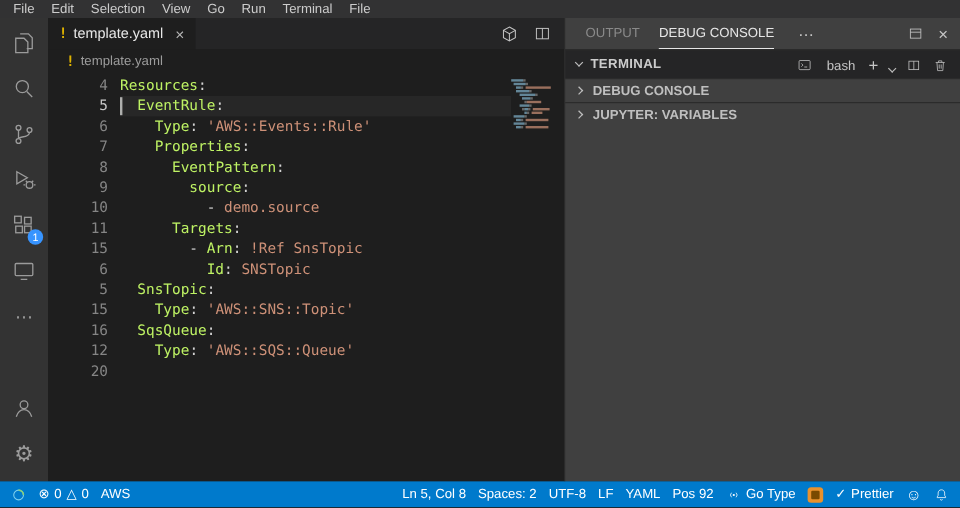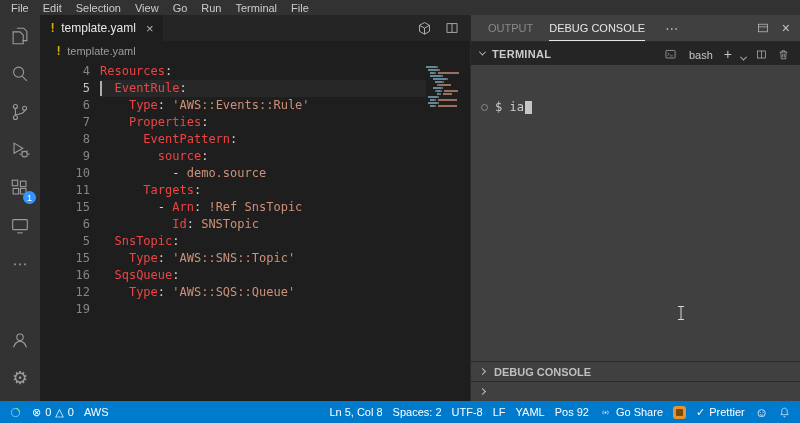--- a/index.html
+++ b/index.html
@@ -25,21 +25,21 @@
   .tab-actions{margin-left:auto;display:flex;align-items:center;gap:11px;padding-right:10px;color:#c5c5c5}
   .breadcrumb{height:20px;display:flex;align-items:center;gap:5px;padding-left:15px;font-size:11px;color:#9d9d9d;background:#1e1e1e}
   .editor-body{flex:1;display:flex;padding-top:2px;overflow:hidden}
   .gutter{width:50px;flex:none;text-align:right;font-family:"DejaVu Sans Mono",monospace;font-size:12px;line-height:17px;color:#858585}
   .line-num{height:17px}
   .line-num.cur{color:#c6c6c6}
   .code{flex:1;font-family:"DejaVu Sans Mono",monospace;font-size:12px;line-height:17px;padding-left:10px;white-space:pre;overflow:hidden}
   .code-line{height:17px;position:relative}
   .code-line.cur{background:rgba(255,255,255,0.045)}
   .caret{position:absolute;left:0;top:1px;width:1.5px;height:15px;background:#aeafad}
-  .tk-key{color:#ef4444}
+  .tk-key{color:#bef264}
   .tk-str{color:#ce9178}
   .tk-pun{color:#d4d4d4}
   .minimap{width:32px;flex:none;padding-top:3px}
   .mm-line{height:2px;margin-bottom:1px;display:flex}
   .mm-line span{height:2px;display:block;flex:none}
   .mm-key{background:rgba(156,220,254,.55)}
   .mm-str{background:rgba(206,145,120,.7)}
   .mm-pun{background:rgba(212,212,212,.4)}
   .mm-ws{background:transparent}
   .scrollgutter{width:12px;flex:none}
@@ -182,21 +182,21 @@
             <div class="line-num">8</div>
             <div class="line-num">9</div>
             <div class="line-num">10</div>
             <div class="line-num">11</div>
             <div class="line-num">15</div>
             <div class="line-num">6</div>
             <div class="line-num">5</div>
             <div class="line-num">15</div>
             <div class="line-num">16</div>
             <div class="line-num">12</div>
-            <div class="line-num">19</div>
+            <div class="line-num">20</div>
           </div>
         <div class="code"><div class="code-line"><span class="tk-key">Resources</span><span class="tk-pun">:</span></div><div class="code-line cur"><span class="caret"></span><span class="tk-ws">  </span><span class="tk-key">EventRule</span><span class="tk-pun">:</span></div><div class="code-line"><span class="tk-ws">    </span><span class="tk-key">Type</span><span class="tk-pun">:</span><span class="tk-ws"> </span><span class="tk-str">'AWS::Events::Rule'</span></div><div class="code-line"><span class="tk-ws">    </span><span class="tk-key">Properties</span><span class="tk-pun">:</span></div><div class="code-line"><span class="tk-ws">      </span><span class="tk-key">EventPattern</span><span class="tk-pun">:</span></div><div class="code-line"><span class="tk-ws">        </span><span class="tk-key">source</span><span class="tk-pun">:</span></div><div class="code-line"><span class="tk-ws">          </span><span class="tk-pun">- </span><span class="tk-str">demo.source</span></div><div class="code-line"><span class="tk-ws">      </span><span class="tk-key">Targets</span><span class="tk-pun">:</span></div><div class="code-line"><span class="tk-ws">        </span><span class="tk-pun">- </span><span class="tk-key">Arn</span><span class="tk-pun">:</span><span class="tk-ws"> </span><span class="tk-str">!Ref SnsTopic</span></div><div class="code-line"><span class="tk-ws">          </span><span class="tk-key">Id</span><span class="tk-pun">:</span><span class="tk-ws"> </span><span class="tk-str">SNSTopic</span></div><div class="code-line"><span class="tk-ws">  </span><span class="tk-key">SnsTopic</span><span class="tk-pun">:</span></div><div class="code-line"><span class="tk-ws">    </span><span class="tk-key">Type</span><span class="tk-pun">:</span><span class="tk-ws"> </span><span class="tk-str">'AWS::SNS::Topic'</span></div><div class="code-line"><span class="tk-ws">  </span><span class="tk-key">SqsQueue</span><span class="tk-pun">:</span></div><div class="code-line"><span class="tk-ws">    </span><span class="tk-key">Type</span><span class="tk-pun">:</span><span class="tk-ws"> </span><span class="tk-str">'AWS::SQS::Queue'</span></div><div class="code-line"></div></div>
         <div class="minimap">
             <div>
               <div class="mm-line">
                 <span class="mm-key" style="width: 10px;"></span>
                 <span class="mm-pun" style="width: 2px;"></span>
               </div>
               <div class="mm-line">
                 <span class="mm-ws" style="width: 2px;"></span>
@@ -313,33 +313,28 @@
             </svg>
           <svg class="ic" width="13" height="13" viewBox="0 0 24 24">
               <path d="M5 7.5 h14"></path>
               <path d="M9.5 7.5 v-2.5 h5 v2.5"></path>
               <path d="M7 7.5 l1 12.5 h8 l1-12.5"></path>
               <path d="M10.5 10.5 v6.5 M13.5 10.5 v6.5"></path>
             </svg>
         </span>
       </div>
 
-      <div class="term-body">
-        <div><span class="cmd-dot"></span><span>$ </span><span>ia</span><span class="term-cursor"></span></div>
-        <svg class="mouse-cursor" width="10" height="16" viewBox="0 0 10 16">
-            <path d="M2 1.5 h6 M5 1.5 v13 M2 14.5 h6" stroke="#d7d7d7" stroke-width="1" fill="none"></path>
-          </svg>
-      </div>
 
       <div class="collapsed">
         <span class="chev right"></span>
         <span>DEBUG CONSOLE</span>
       </div>
       <div class="collapsed">
         <span class="chev right"></span>
+        <span>JUPYTER: VARIABLES</span>
       </div>
     </aside>
   </div>
 
   <footer class="statusbar">
     <span class="sb-item">
       <svg width="13" height="13" viewBox="0 0 24 24" fill="none">
           <circle cx="12" cy="12" r="7.5" stroke="#7fd0ee" stroke-width="1.6"></circle>
           <path d="M12 4.5 a7.5 7.5 0 0 1 7.5 7.5" stroke="#8ad17c" stroke-width="2.4"></path>
         </svg>
@@ -371,21 +366,21 @@
           <span>YAML</span>
         </span>
       <span class="sb-item">
           <span>Pos 92</span>
         </span>
       <span class="sb-item">
         <svg class="ic" width="13" height="13" viewBox="0 0 24 24">
             <path d="M8.5 8.5 a5 5 0 0 0 0 7 M15.5 8.5 a5 5 0 0 1 0 7"></path>
             <circle cx="12" cy="12" r="1.7" fill="#fff" stroke="none"></circle>
           </svg>
-        <span>Go Share</span>
+        <span>Go Type</span>
       </span>
       <span class="sb-item">
           <span class="orange-ext">
             <i></i>
           </span>
         </span>
       <span class="sb-item">
         <span class="sb-glyph">✓</span>
         <span>Prettier</span>
       </span>

